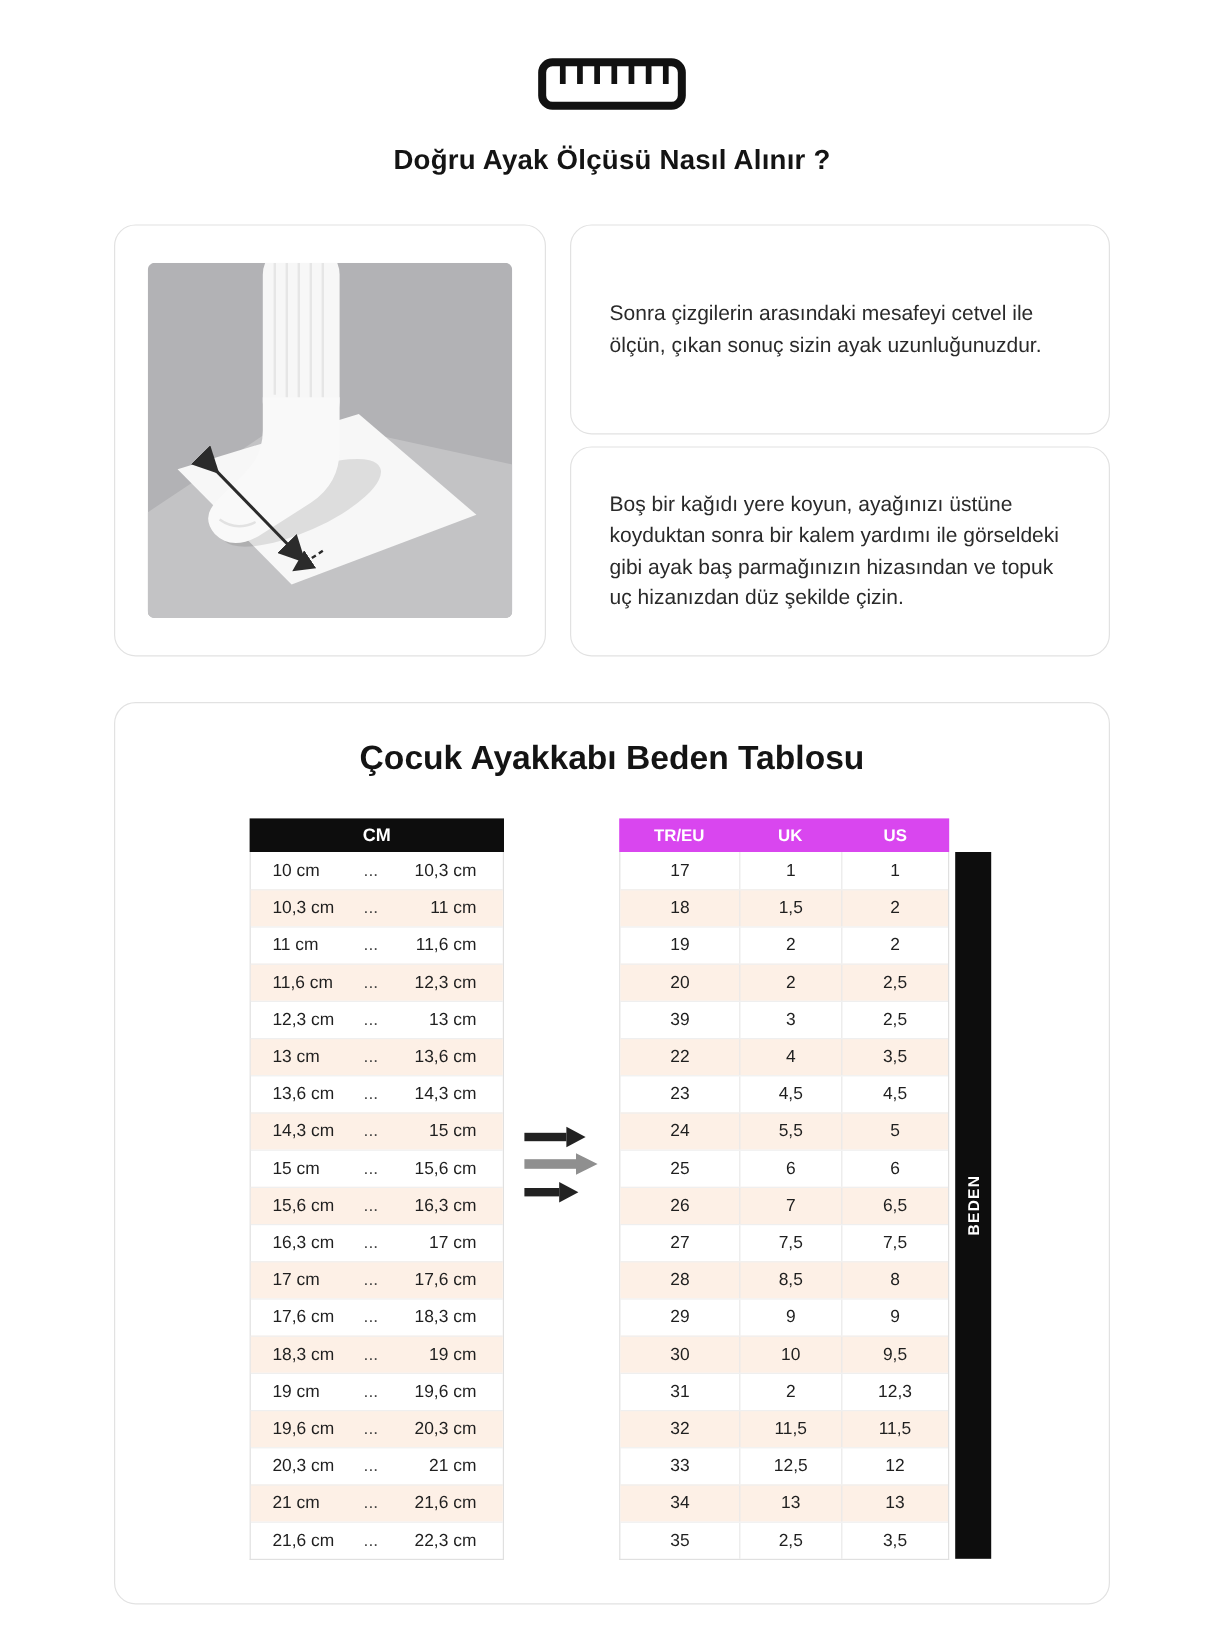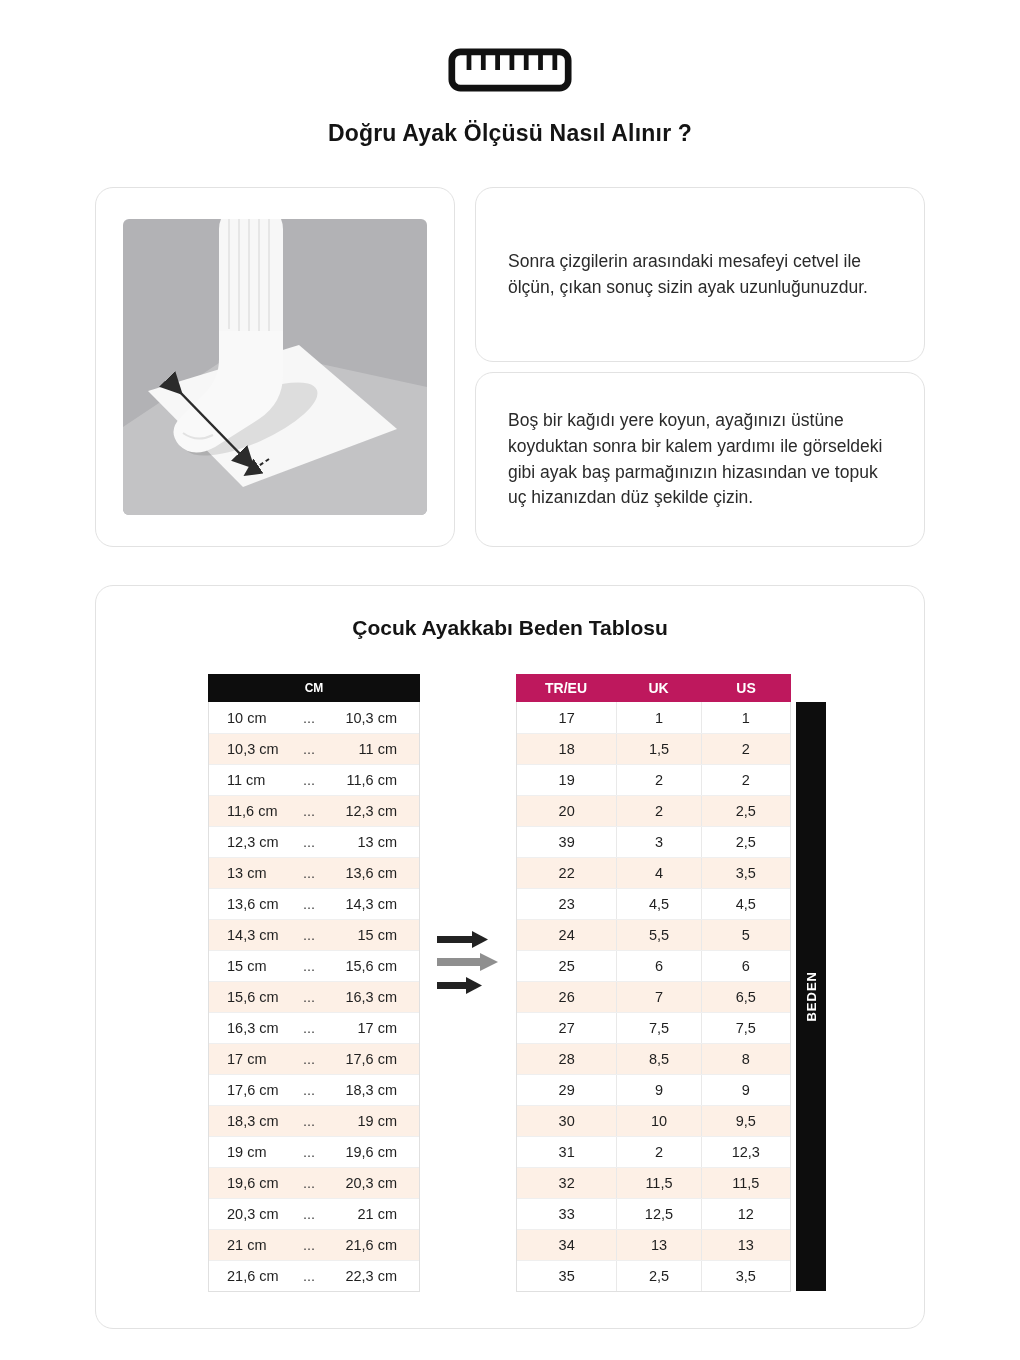--- a/index.html
+++ b/index.html
@@ -45,29 +45,29 @@
   }
   .info-card p { margin: 0; font-size: 17.5px; line-height: 1.48; color: #2a2a2a; }
 
   
   .table-card {
     margin: 38px 95px 40px;
     border: 1px solid #e2e2e2;
     border-radius: 18px;
     padding: 30px 0 36px;
   }
-  .table-title { text-align: center; font-size: 21px; font-weight: bold; margin: 0 0 34px; color: #141414; }
+  .table-title { text-align: center; font-size: 28px; font-weight: bold; margin: 0 0 34px; color: #141414; }
 
   .tables-row { display: flex; align-items: flex-start; padding-left: 112px; }
 
   .thead {
     background: #0d0d0d; color: #ffffff;
     height: 28px;
     display: flex; align-items: center; justify-content: center;
-    font-size: 12px; font-weight: bold;
+    font-size: 15px; font-weight: bold;
   }
   .tbody { border: 1px solid #e0e0e0; border-top: none; }
   .trow { height: 31px; display: flex; align-items: center; font-size: 14.5px; color: #1f1f1f; }
   .trow + .trow { border-top: 1px solid #efefef; }
   .trow.alt { background: #fdf0e6; }
 
   
   .cm-table { width: 212px; flex: none; }
   .cl { padding-left: 18px; width: 86px; }
   .dots { width: 28px; text-align: center; color: #444; }
@@ -76,21 +76,21 @@
   
   .arrows {
     width: 96px; flex: none;
     align-self: stretch;
     display: flex; align-items: center; justify-content: center;
     transform: translateY(-20px);
   }
 
   
   .size-table { width: 275px; flex: none; }
-  .thead-row { display: flex; background: #be185d; height: 28px; }
+  .thead-row { display: flex; background: #d946ef; height: 28px; }
   .hcell {
     color: #fff; font-size: 14px; font-weight: bold;
     display: flex; align-items: center; justify-content: center;
   }
   .hc0, .sc0 { width: 100px; }
   .hc1, .sc1 { width: 85px; }
   .hc2, .sc2 { width: 90px; }
   .sc { height: 100%; display: flex; align-items: center; justify-content: center; }
   .sc + .sc { border-left: 1px solid #e9e9e9; }
 

